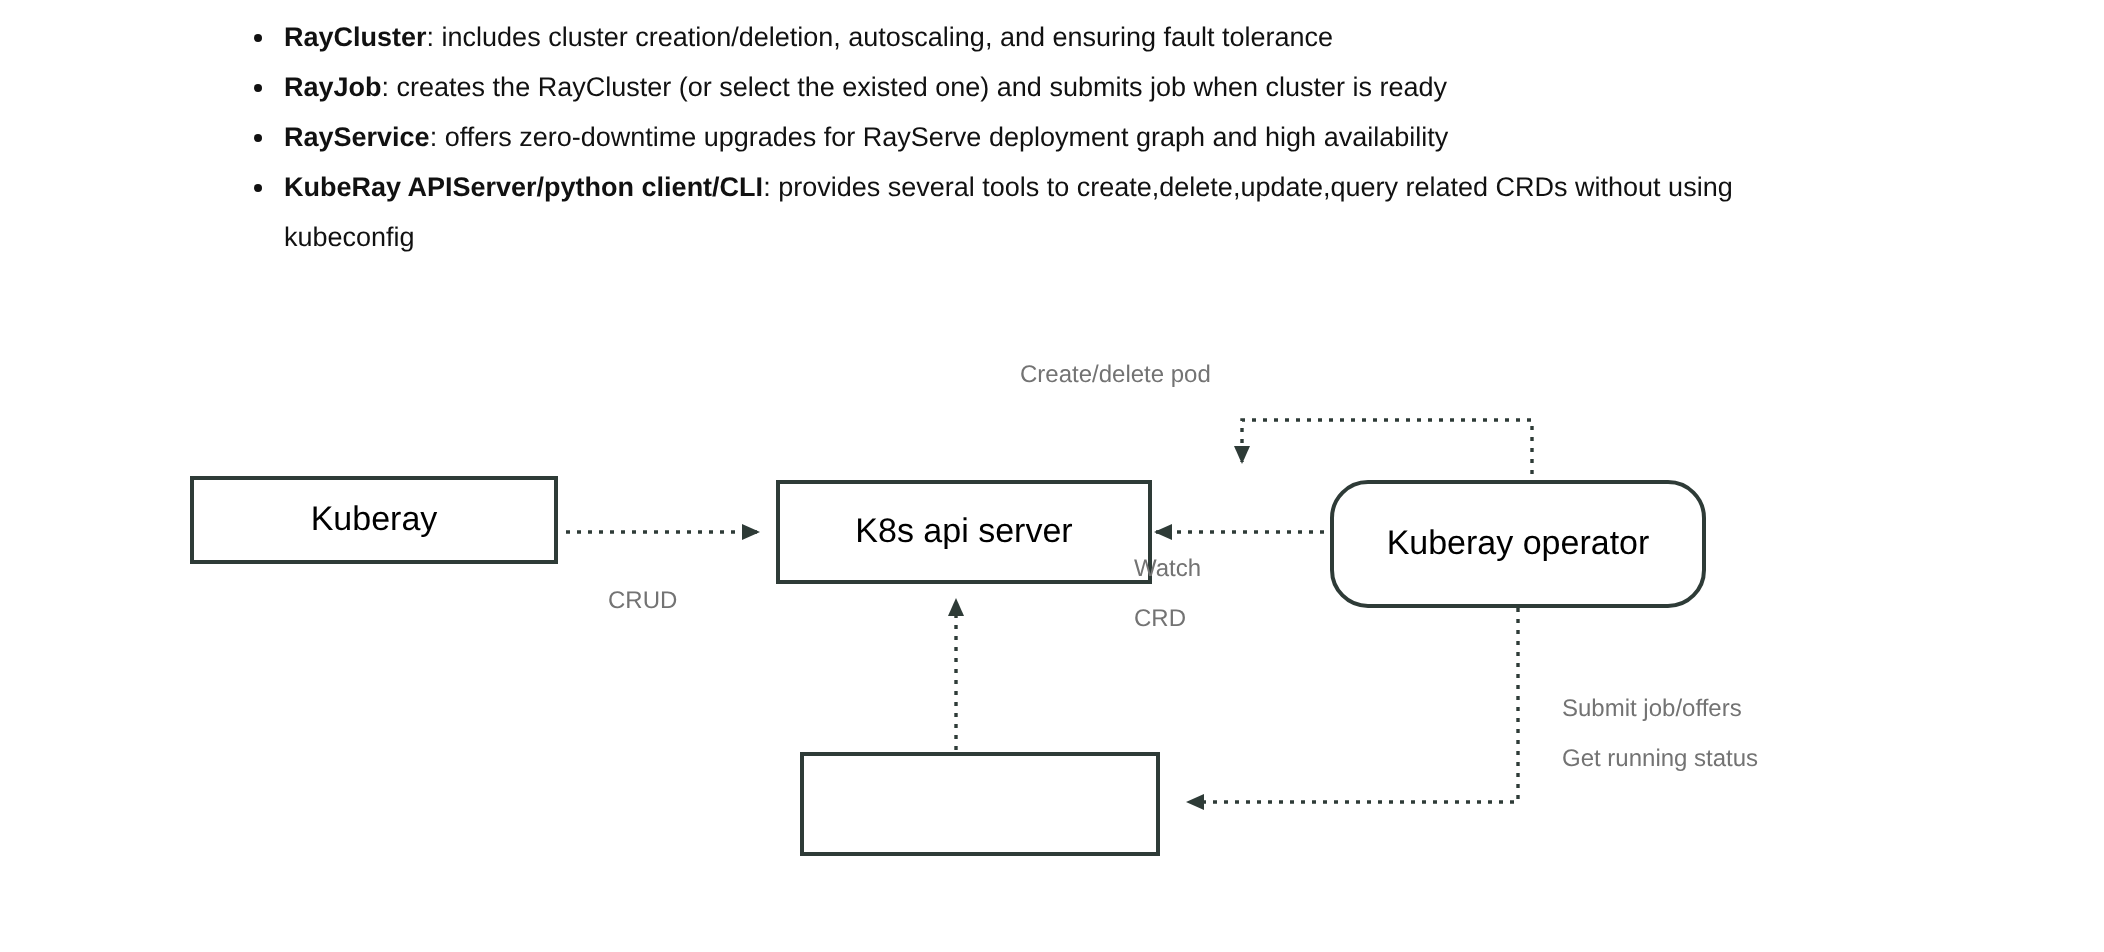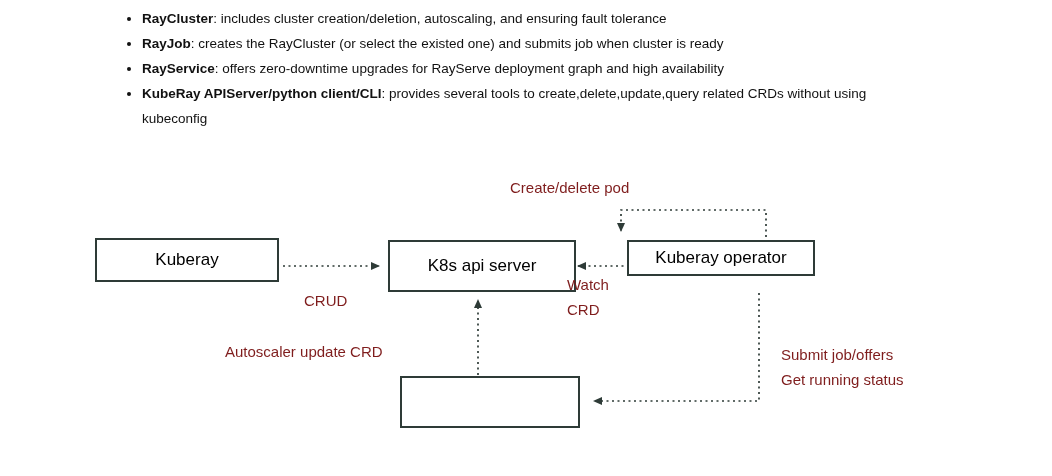--- a/index.html
+++ b/index.html
@@ -47,23 +47,23 @@
   .shadow-box {
     position: absolute;
     background: #ffffff;
     border: 2px solid #2e3b37;
     box-sizing: border-box;
   }
 
   
   .dlabel {
     position: absolute;
-    font-size: 15px;
+    font-size: 12px;
     line-height: 25px;
-    color: #7f1d1d;
+    color: #737373;
     white-space: nowrap;
   }
 
   svg.wires {
     position: absolute;
     left: 0; top: 0;
     width: 1052px;
     height: 476px;
     pointer-events: none;
   }
@@ -107,35 +107,34 @@
   <div class="node" style="left:95px; top:238px; width:184px; height:44px;">
     <div>
       <div>Kuberay</div>
     </div>
   </div>
 
   <div class="node" style="left:388px; top:240px; width:188px; height:52px;">
     <span>K8s api server</span>
   </div>
 
-  <div class="node" style="left:627px; top:240px; width:188px; height:36px;">
+  <div class="node" style="left:665px; top:240px; width:188px; height:64px;border-radius:19px;">
     <span>Kuberay operator</span>
   </div>
 
   <div class="shadow-box" style="left:400px; top:376px; width:180px; height:52px;"></div>
 
   <div class="dlabel" style="left:510px; top:175px;">Create/delete pod</div>
 
   <div class="dlabel" style="left:304px; top:288px;">CRUD</div>
 
   <div class="dlabel" style="left:567px; top:272px;">
     <div>Watch</div>
     <div>CRD</div>
   </div>
 
-  <div class="dlabel" style="left:225px; top:339px;">Autoscaler update CRD</div>
 
   <div class="dlabel" style="left:781px; top:342px;">
     <div>Submit job/offers</div>
     <div>Get running status</div>
   </div>
 
 </div>
 
 </body></html>

